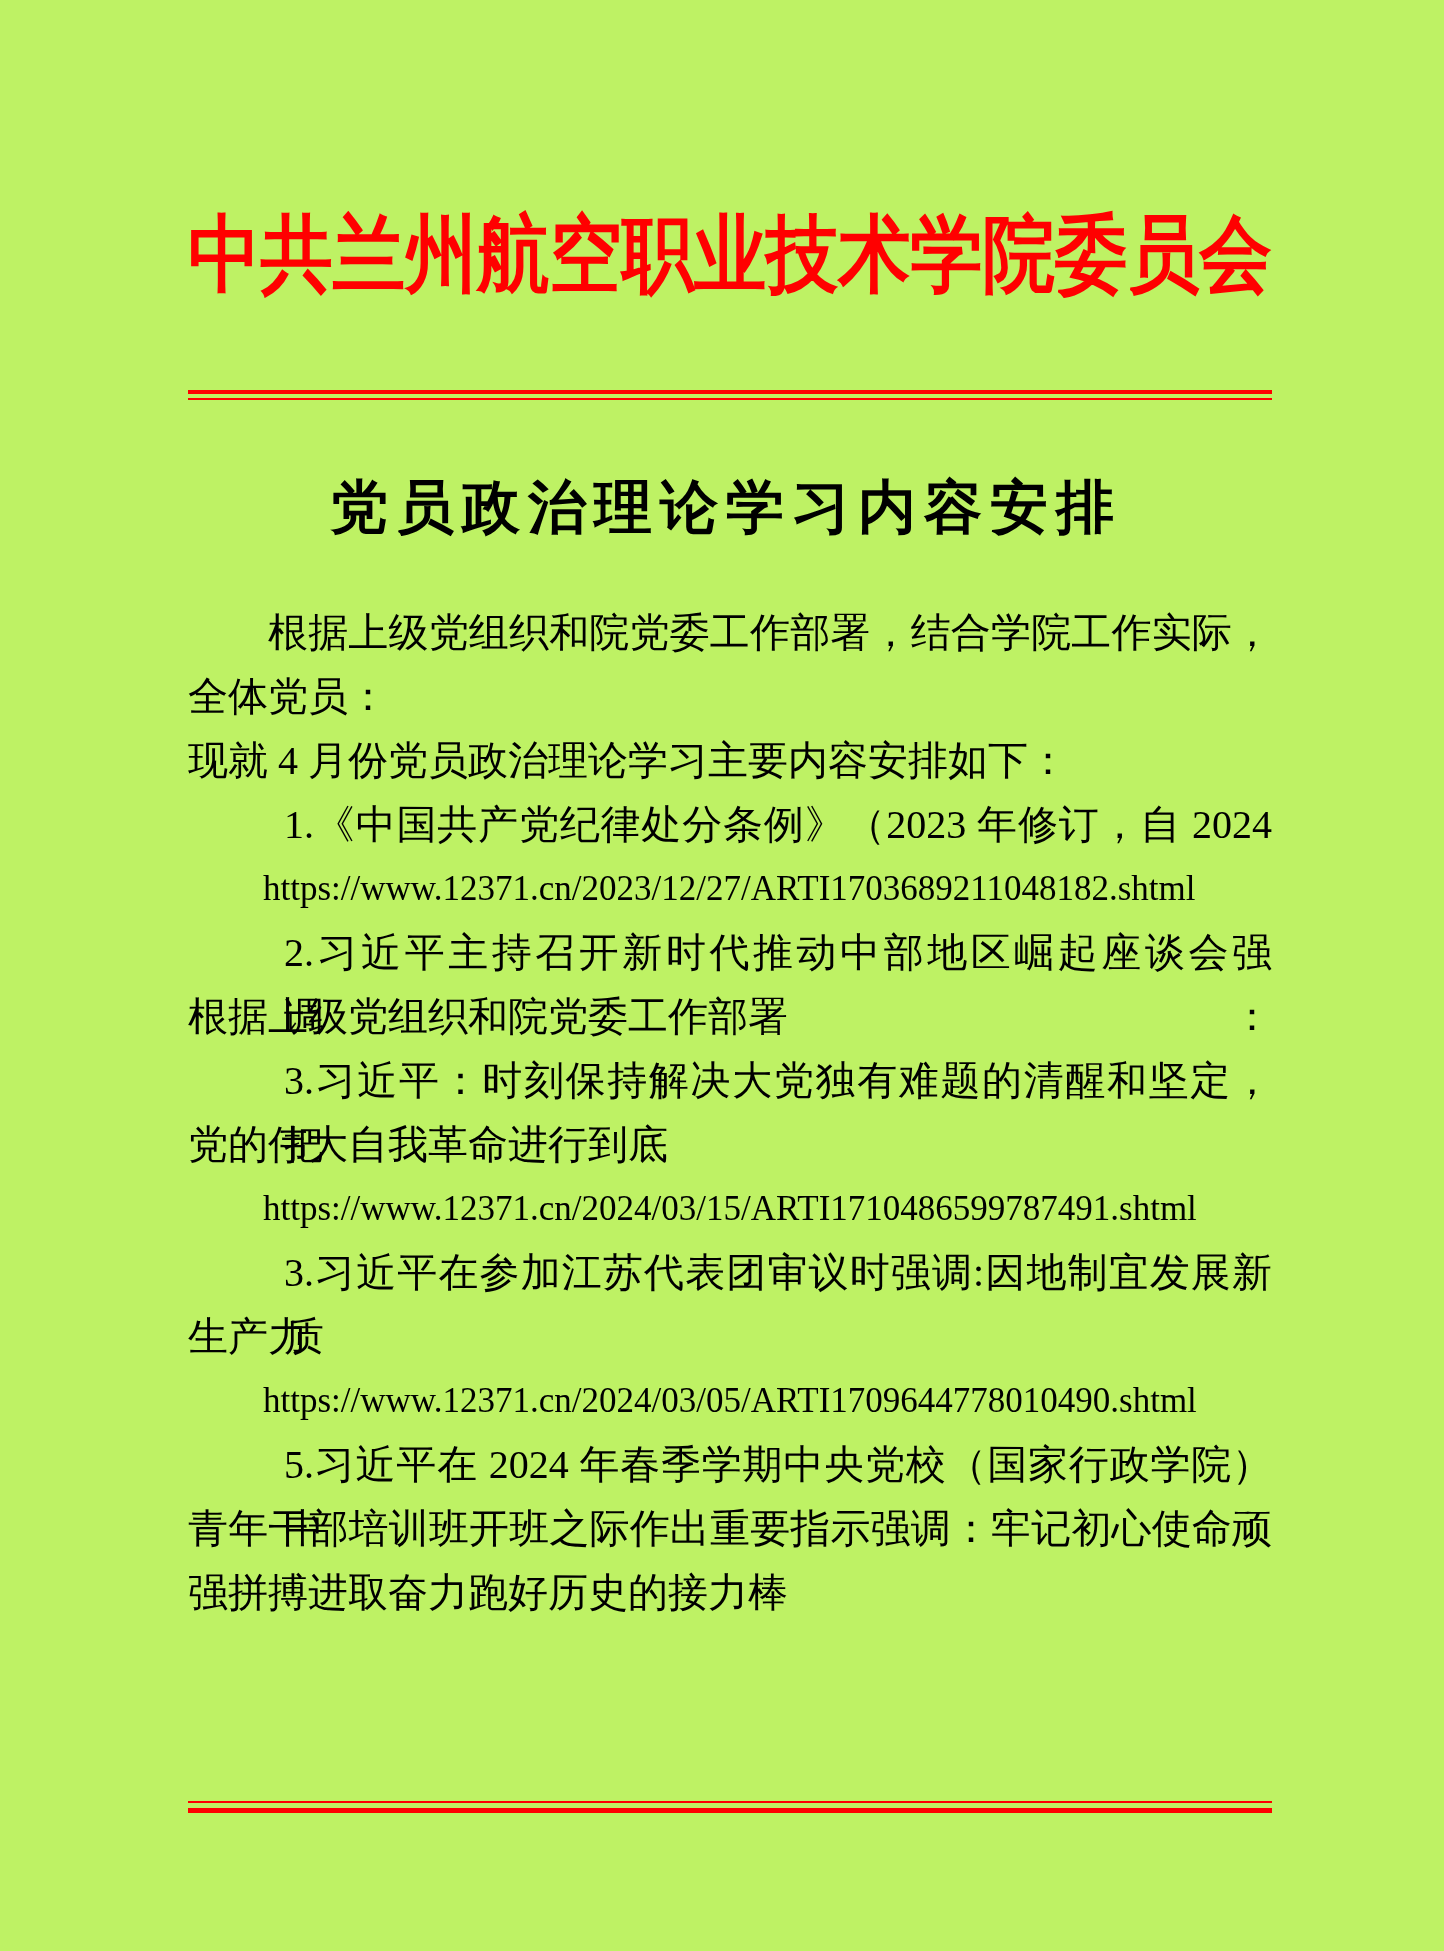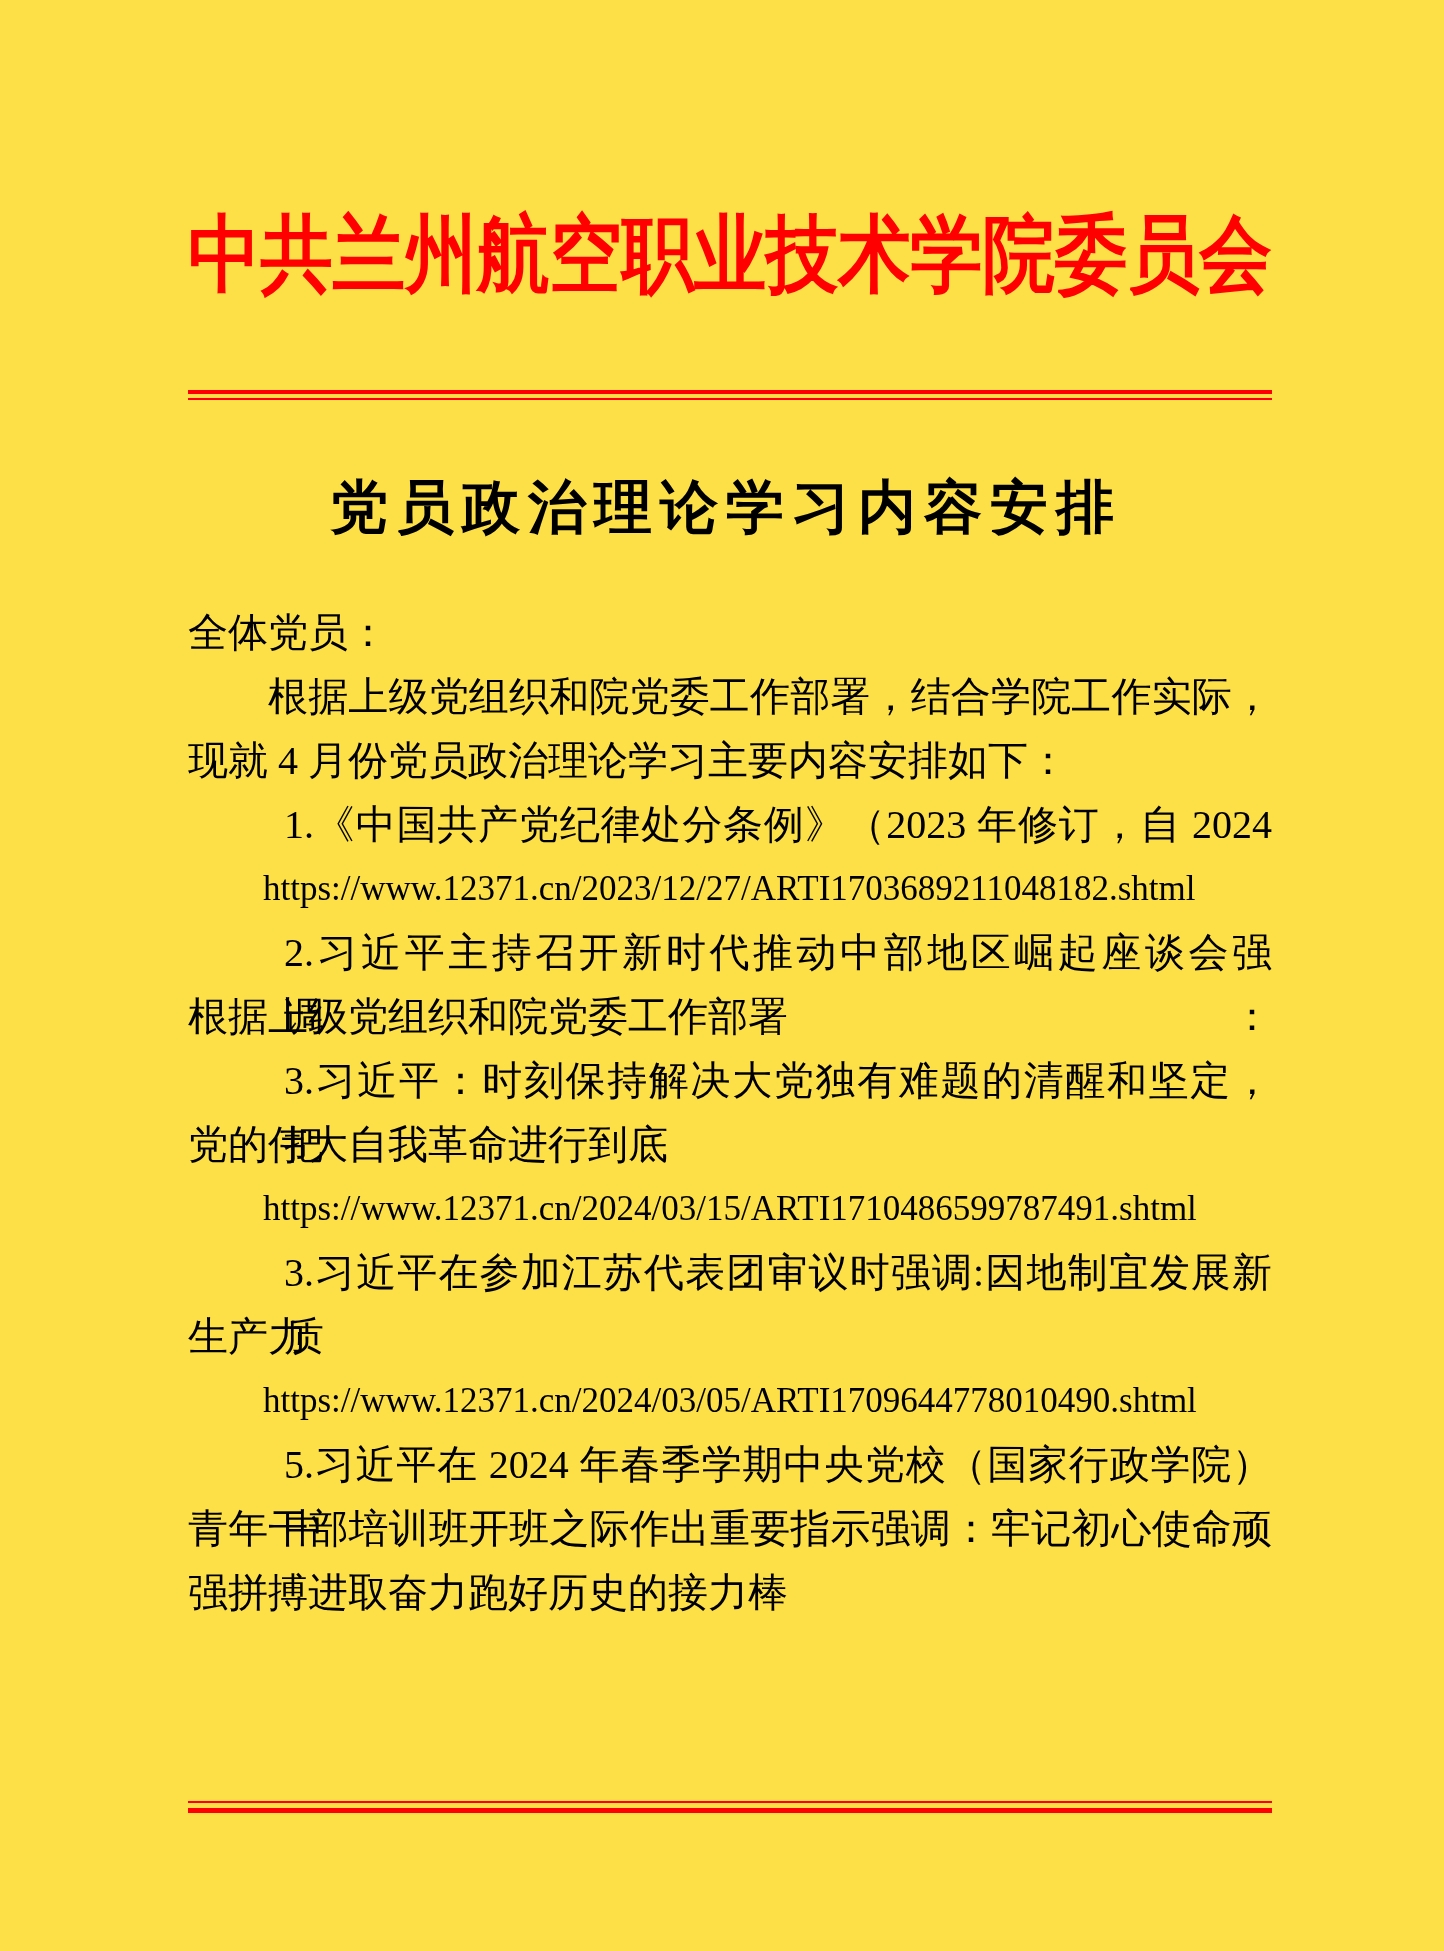--- a/index.html
+++ b/index.html
@@ -4,21 +4,21 @@
 <style>
   html, body {
     margin: 0;
     padding: 0;
     background: #ffffff;
   }
   .page {
     position: relative;
     width: 1444px;
     height: 1951px;
-    background: #fde047;
+    background: #bef264;
     overflow: hidden;
     font-family: "Liberation Serif", "DejaVu Serif", serif;
     color: #000000;
   }
   
   .org-title-wrap {
     position: absolute;
     top: 200px;
     left: 188px;
     width: 1084px;
@@ -126,22 +126,22 @@
 
   <div class="sep-top">
     <div class="bar-thick"></div>
     <div class="bar-gap"></div>
     <div class="bar-thin"></div>
   </div>
 
   <div class="doc-title">党员政治理论学习内容安排</div>
 
   <div class="body-block">
+    <div class="line jp80">根据上级党组织和院党委工作部署，结合学院工作实际，</div>
     <div class="line plain">全体党员：</div>
-    <div class="line jp80">根据上级党组织和院党委工作部署，结合学院工作实际，</div>
     <div class="line plain">现就 4 月份党员政治理论学习主要内容安排如下：</div>
     <div class="line jp96">1.《中国共产党纪律处分条例》（2023 年修订，自 2024</div>
     <div class="line url">https://www.12371.cn/2023/12/27/ARTI1703689211048182.shtml</div>
     <div class="line jp96">2.习近平主持召开新时代推动中部地区崛起座谈会强调：</div>
     <div class="line plain">根据上级党组织和院党委工作部署</div>
     <div class="line jp96">3.习近平：时刻保持解决大党独有难题的清醒和坚定，把</div>
     <div class="line plain">党的伟大自我革命进行到底</div>
     <div class="line url">https://www.12371.cn/2024/03/15/ARTI1710486599787491.shtml</div>
     <div class="line jp96">3.习近平在参加江苏代表团审议时强调:因地制宜发展新质</div>
     <div class="line plain">生产力</div>

